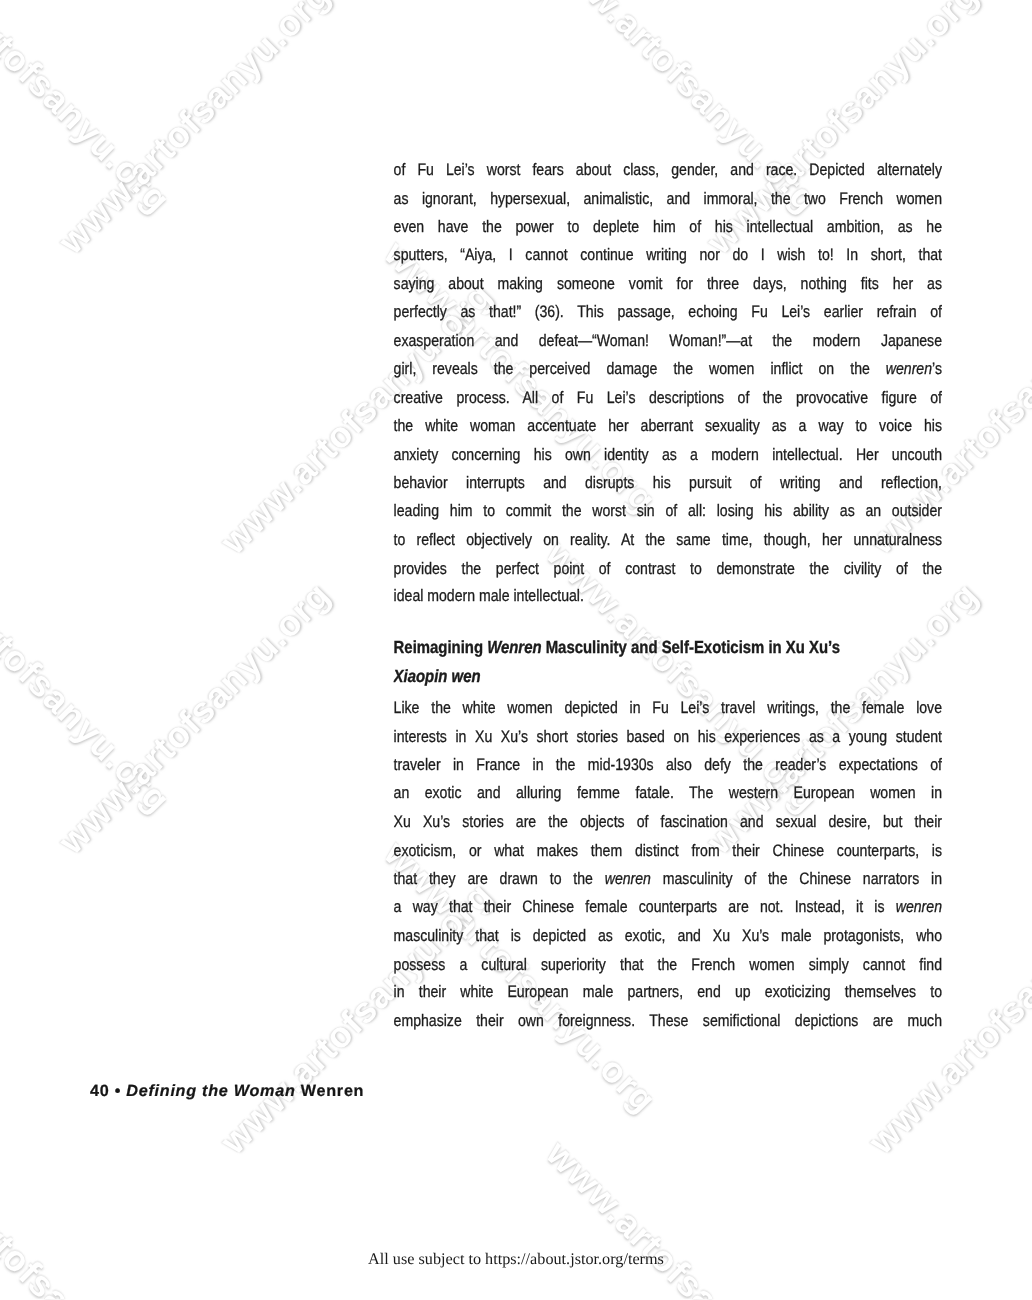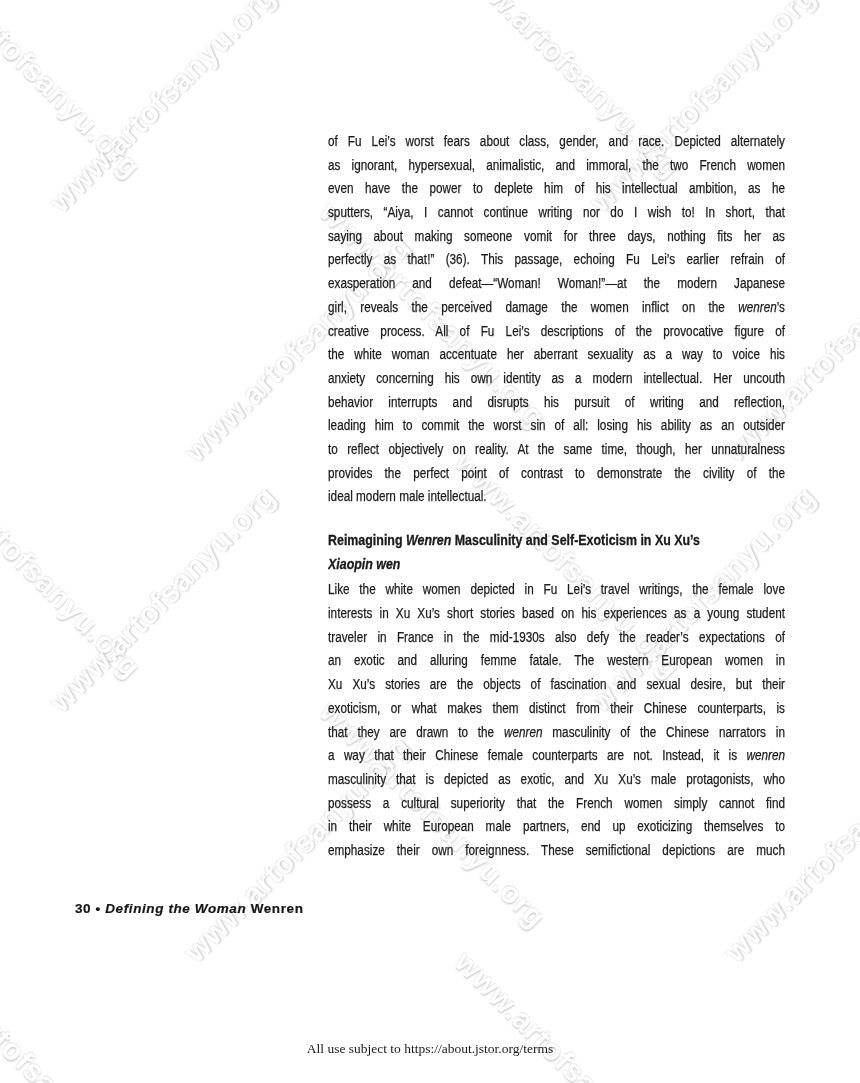--- a/index.html
+++ b/index.html
@@ -135,19 +135,19 @@
         <div class="jl"><span>exoticism, or what makes them distinct from their Chinese counterparts, is</span></div>
         <div class="jl"><span>that they are drawn to the </span><i>wenren</i><span> masculinity of the Chinese narrators in</span></div>
         <div class="jl"><span>a way that their Chinese female counterparts are not. Instead, it is </span><i>wenren</i></div>
         <div class="jl"><span>masculinity that is depicted as exotic, and Xu Xu’s male protagonists, who</span></div>
         <div class="jl"><span>possess a cultural superiority that the French women simply cannot find</span></div>
         <div class="jl"><span>in their white European male partners, end up exoticizing themselves to</span></div>
         <div class="jl"><span>emphasize their own foreignness. These semifictional depictions are much</span></div>
       </div>
   </div>
 
-  <div class="runfoot"><span>30 • </span><i>Defining the Woman</i><span> Wenren</span></div>
+  <div class="runfoot"><span>40 • </span><i>Defining the Woman</i><span> Wenren</span></div>
 
   <div class="jstor">
     <div>All use subject to https://about.jstor.org/terms</div>
   </div>
 
 </div>
 
 </body></html>

